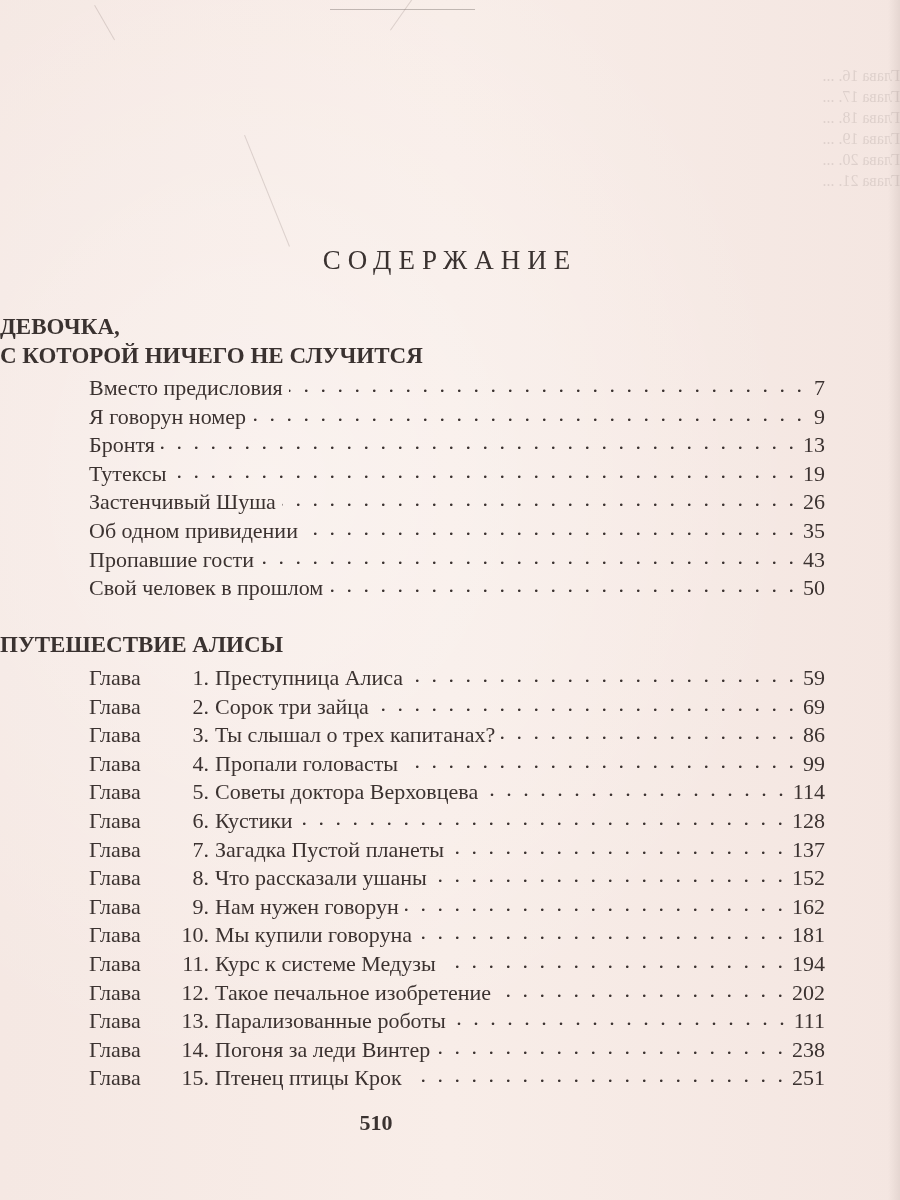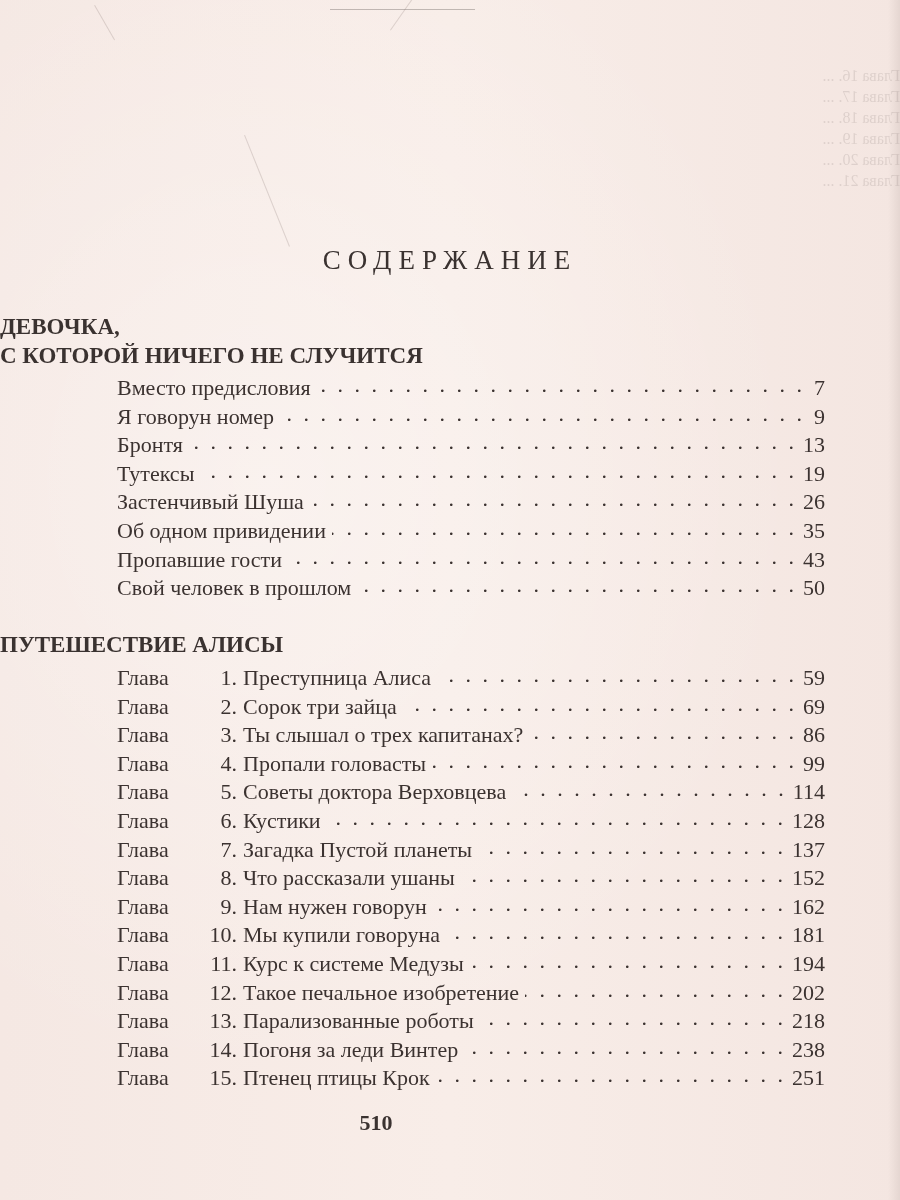--- a/index.html
+++ b/index.html
@@ -91,21 +91,20 @@
     .toc-1 { top: 374px; }
     .toc-2 { top: 664px; }
 
     .row {
       display: flex;
       align-items: baseline;
       height: 28.6px;
       font-size: 22px;
       line-height: 28px;
       white-space: nowrap;
-      margin-left: 28px;
     }
     .chap-label {
       flex: 0 0 auto;
       width: 72px;
     }
     .chap-num {
       flex: 0 0 auto;
       width: 48px;
       text-align: right;
       padding-right: 6px;
@@ -303,21 +302,21 @@
       <span class="chap-num">12.</span>
       <span class="entry-title">Такое печальное изобретение</span>
       <span class="leader"></span>
       <span class="page-num">202</span>
     </div>
     <div class="row">
       <span class="chap-label">Глава</span>
       <span class="chap-num">13.</span>
       <span class="entry-title">Парализованные роботы</span>
       <span class="leader"></span>
-      <span class="page-num">218</span>
+      <span class="page-num">111</span>
     </div>
     <div class="row">
       <span class="chap-label">Глава</span>
       <span class="chap-num">14.</span>
       <span class="entry-title">Погоня за леди Винтер</span>
       <span class="leader"></span>
       <span class="page-num">238</span>
     </div>
     <div class="row">
       <span class="chap-label">Глава</span>

